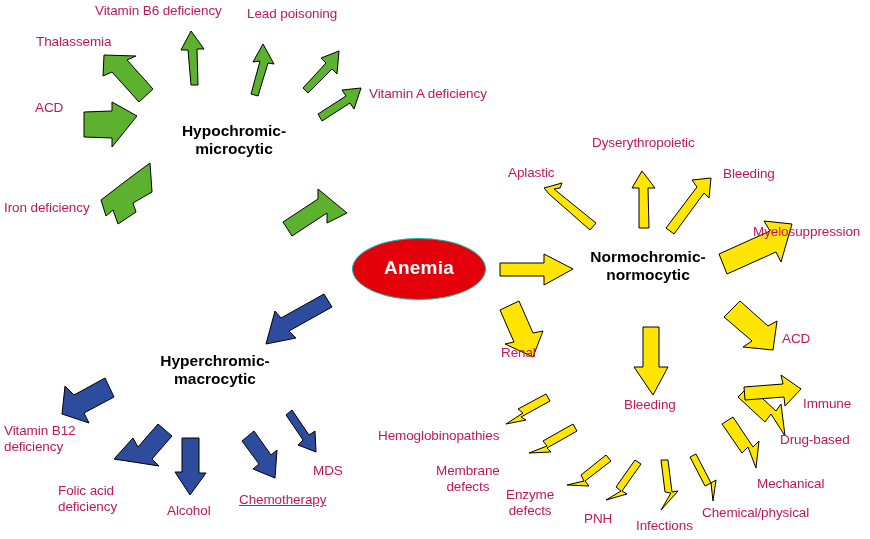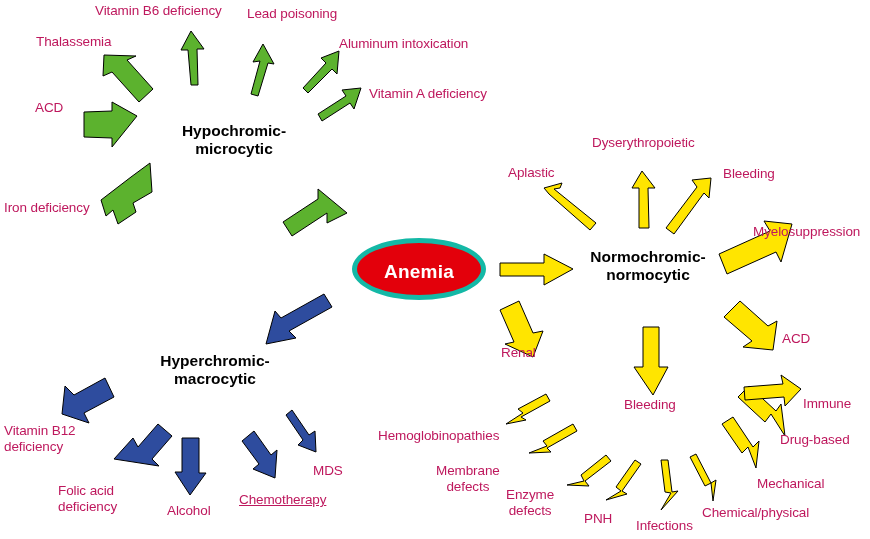--- a/index.html
+++ b/index.html
@@ -40,21 +40,21 @@
     white-space:pre;
     text-align:center;
   }
   #anemia-node{
     position:absolute;
     left:352px;
     top:238px;
     width:134px;
     height:62px;
     background:#E3000B;
-    border:5px solid #14b8a6;
+    border:1px solid #14b8a6;
     border-radius:67px / 31px;
     box-sizing:border-box;
   }
   #anemia-node .cap{
     position:absolute;
     left:0;right:0;
     top:18px;
     text-align:center;
     color:#ffffff;
     font-weight:bold;
@@ -169,21 +169,20 @@
   <div class="lbl" style="left:4px;top:200px;">Iron deficiency</div>
 
   <div class="lbl" style="left:35px;top:100px;">ACD</div>
 
   <div class="lbl" style="left:36px;top:34px;">Thalassemia</div>
 
   <div class="lbl" style="left:95px;top:3px;">Vitamin B6 deficiency</div>
 
   <div class="lbl" style="left:247px;top:6px;">Lead poisoning</div>
 
-  <div class="lbl" style="left:339px;top:36px;">Aluminum intoxication</div>
 
   <div class="lbl" style="left:369px;top:86px;">Vitamin A deficiency</div>
 
   <div class="lbl" style="left:508px;top:165px;">Aplastic</div>
 
   <div class="lbl" style="left:592px;top:135px;">Dyserythropoietic</div>
 
   <div class="lbl" style="left:723px;top:166px;">Bleeding</div>
 
   <div class="lbl" style="left:753px;top:224px;text-align:right;">Myelosuppression</div>

